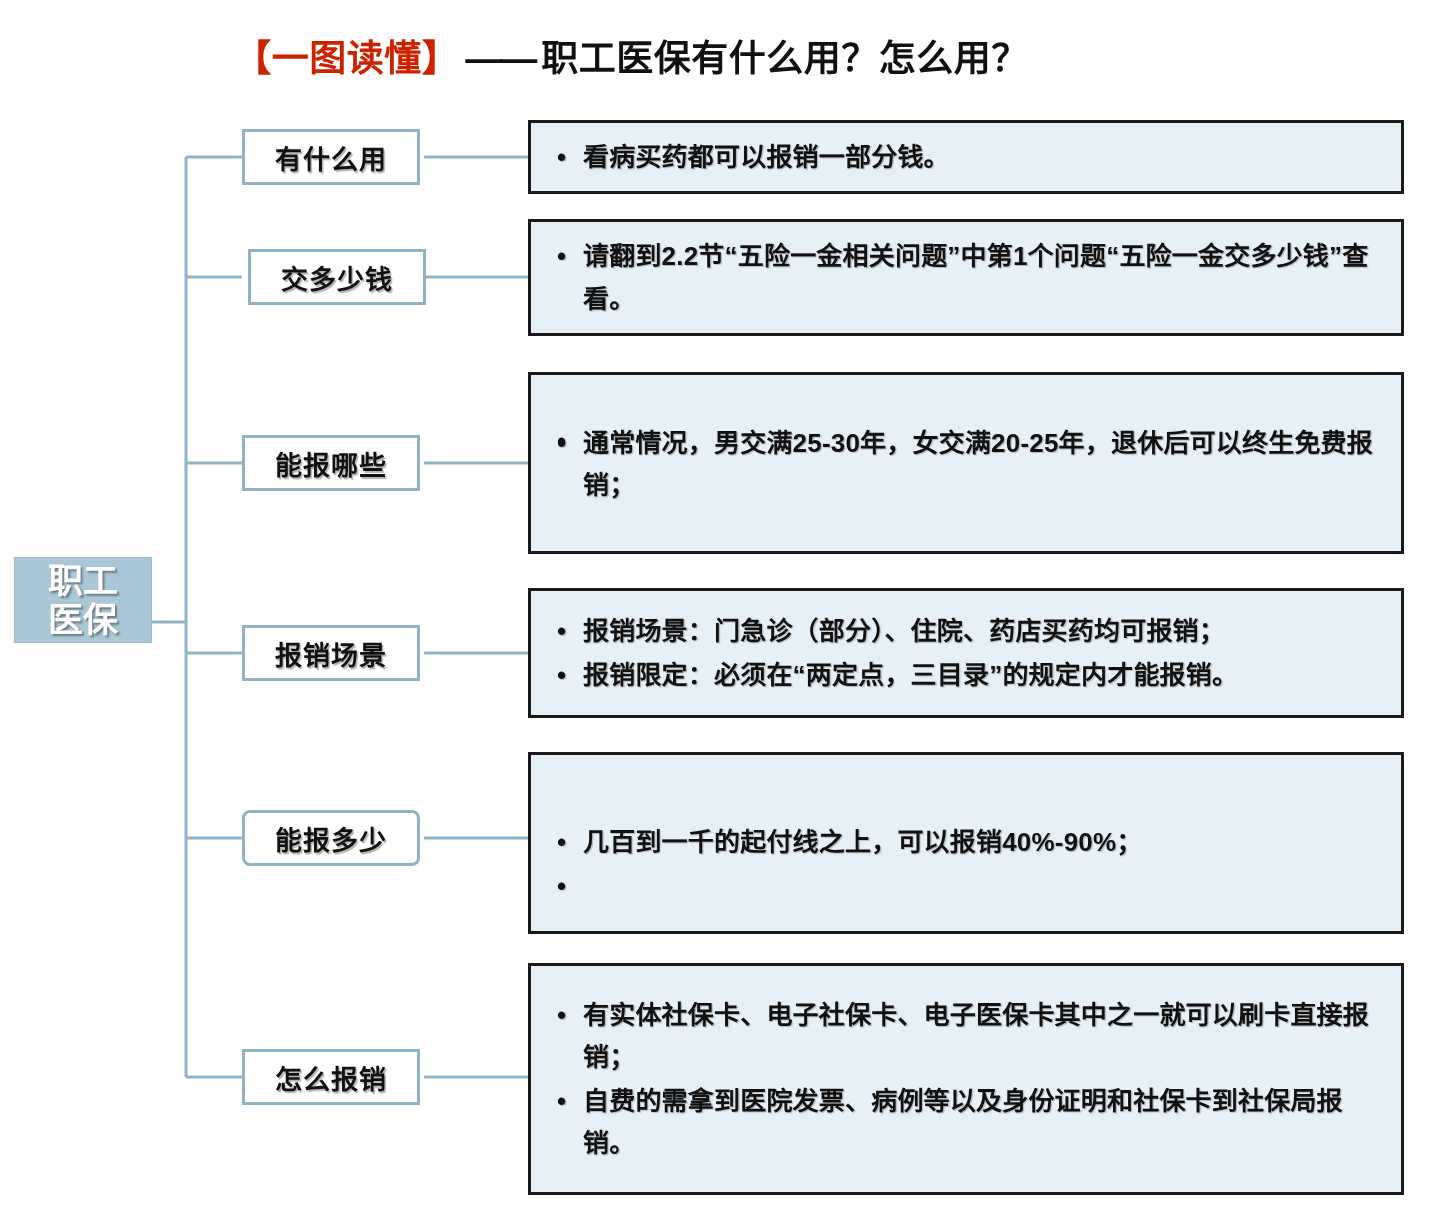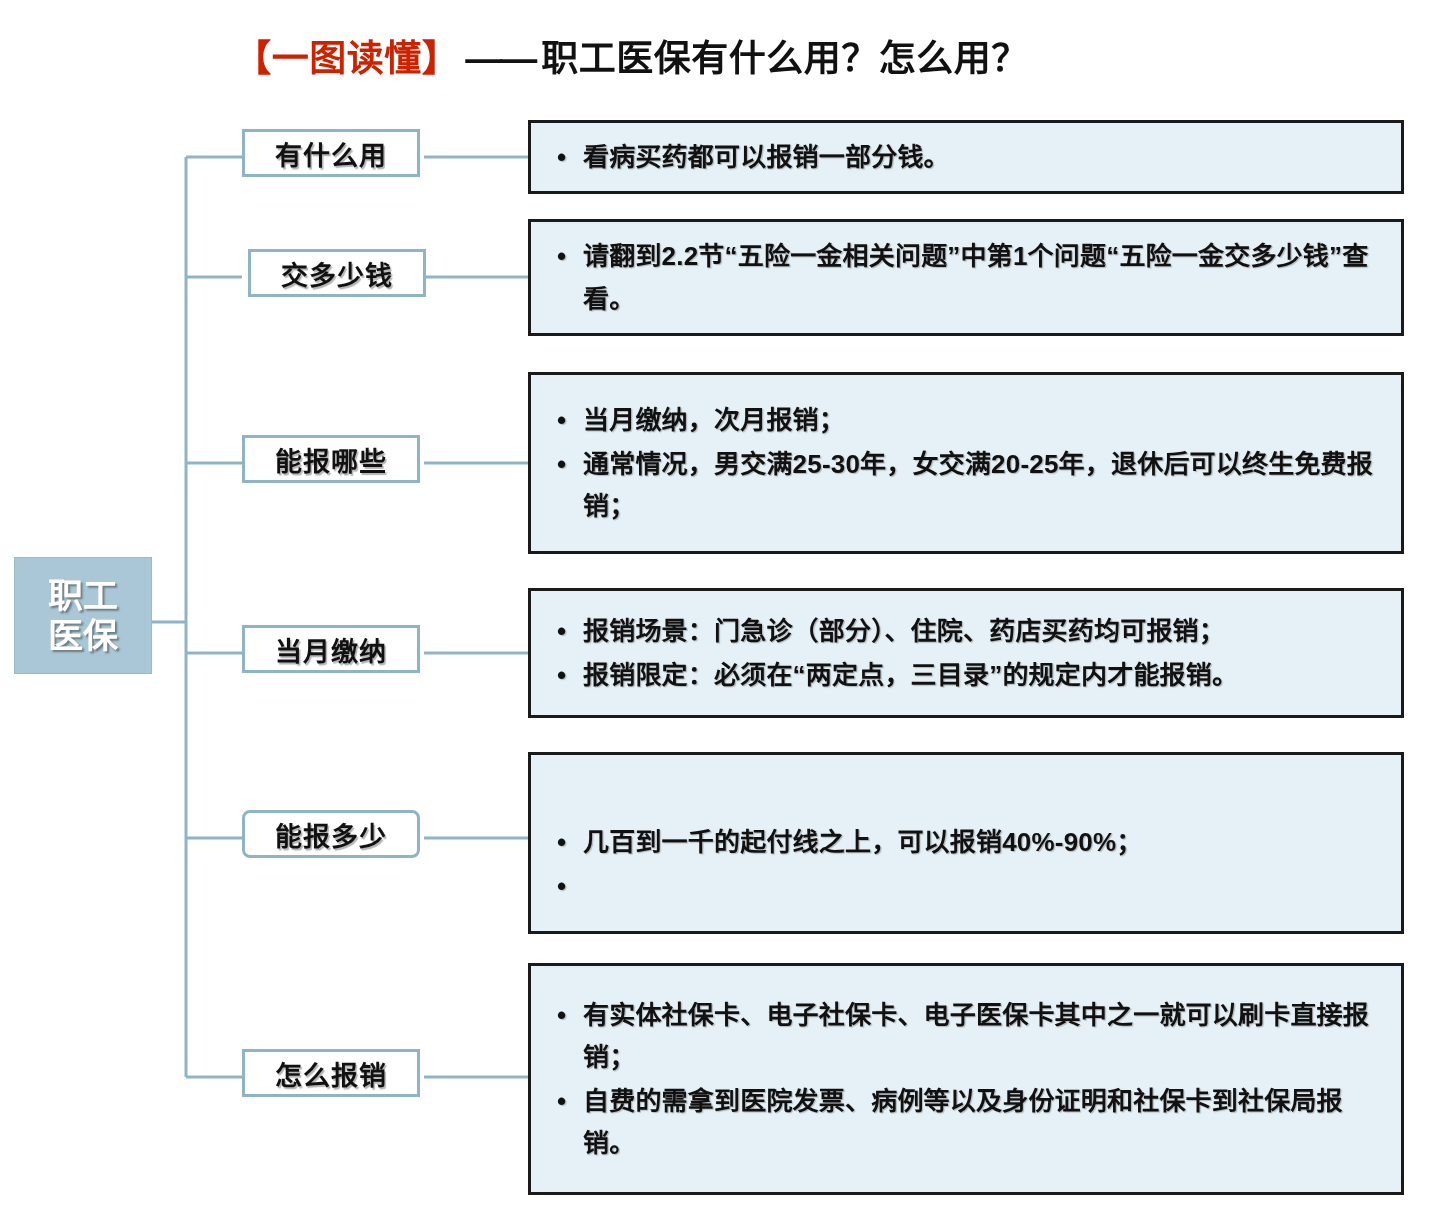--- a/index.html
+++ b/index.html
@@ -37,21 +37,21 @@
   .title .t-red   { color: #cc2200; }
   .title .t-dash  { color: #111111; padding: 0 6px; letter-spacing: -2px; }
   .title .t-black { color: #111111; }
 
   
   .root-node {
     position: absolute;
     left: 14px;
     top: 557px;
     width: 138px;
-    height: 117px;
+    height: 86px;
     background: #a9c7d6;
     border: 1px solid #9ab9c9;
     box-sizing: border-box;
     display: flex;
     flex-direction: column;
     align-items: center;
     justify-content: center;
     line-height: 1.12;
     font-size: 35px;
     font-weight: 700;
@@ -72,21 +72,21 @@
     stroke: #8fb4c6;
     stroke-width: 3;
     fill: none;
   }
 
   
   .branch-label {
     position: absolute;
     left: 242px;
     width: 178px;
-    height: 48px;
+    height: 56px;
     box-sizing: border-box;
     background: #ffffff;
     border: 3px solid #8fb4c6;
     display: flex;
     align-items: center;
     justify-content: center;
     font-size: 27px;
     font-weight: 700;
     color: #111111;
     letter-spacing: 1px;
@@ -163,37 +163,37 @@
   </svg>
 
   <div class="root-node">
     <span>职工</span>
     <span>医保</span>
   </div>
 
   <div class="branch-label" style="top:129px;">有什么用</div>
   <div class="branch-label" style="top:249px;margin-left:6px;">交多少钱</div>
   <div class="branch-label" style="top:435px;">能报哪些</div>
-  <div class="branch-label" style="top:625px;">当月缴纳</div>
+  <div class="branch-label" style="top:625px;">报销场景</div>
   <div class="branch-label" style="top:810px;border-radius:8px;">能报多少</div>
   <div class="branch-label" style="top:1049px;">怎么报销</div>
 
   <div class="content-box" style="top:120px; height:74px;">
     <ul>
         <li><span class="bullet">•</span><span>看病买药都可以报销一部分钱。</span></li>
       </ul>
   </div>
   <div class="content-box" style="top:219px; height:117px;">
     <ul>
         <li><span class="bullet">•</span><span>请翻到2.2节“五险一金相关问题”中第1个问题“五险一金交多少钱”查看。</span></li>
       </ul>
   </div>
   <div class="content-box" style="top:372px; height:182px;">
     <ul>
-        <li><span class="bullet">•</span><span>当月缴纳，次月报销；</span></li>
+        <li><span class="bullet">•</span></li>
         <li><span class="bullet">•</span><span>通常情况，男交满25-30年，女交满20-25年，退休后可以终生免费报销；</span></li>
       </ul>
   </div>
   <div class="content-box" style="top:588px; height:130px;">
     <ul>
         <li><span class="bullet">•</span><span>报销场景：门急诊（部分）、住院、药店买药均可报销；</span></li>
         <li><span class="bullet">•</span><span>报销限定：必须在“两定点，三目录”的规定内才能报销。</span></li>
       </ul>
   </div>
   <div class="content-box" style="top:752px; height:182px;">

